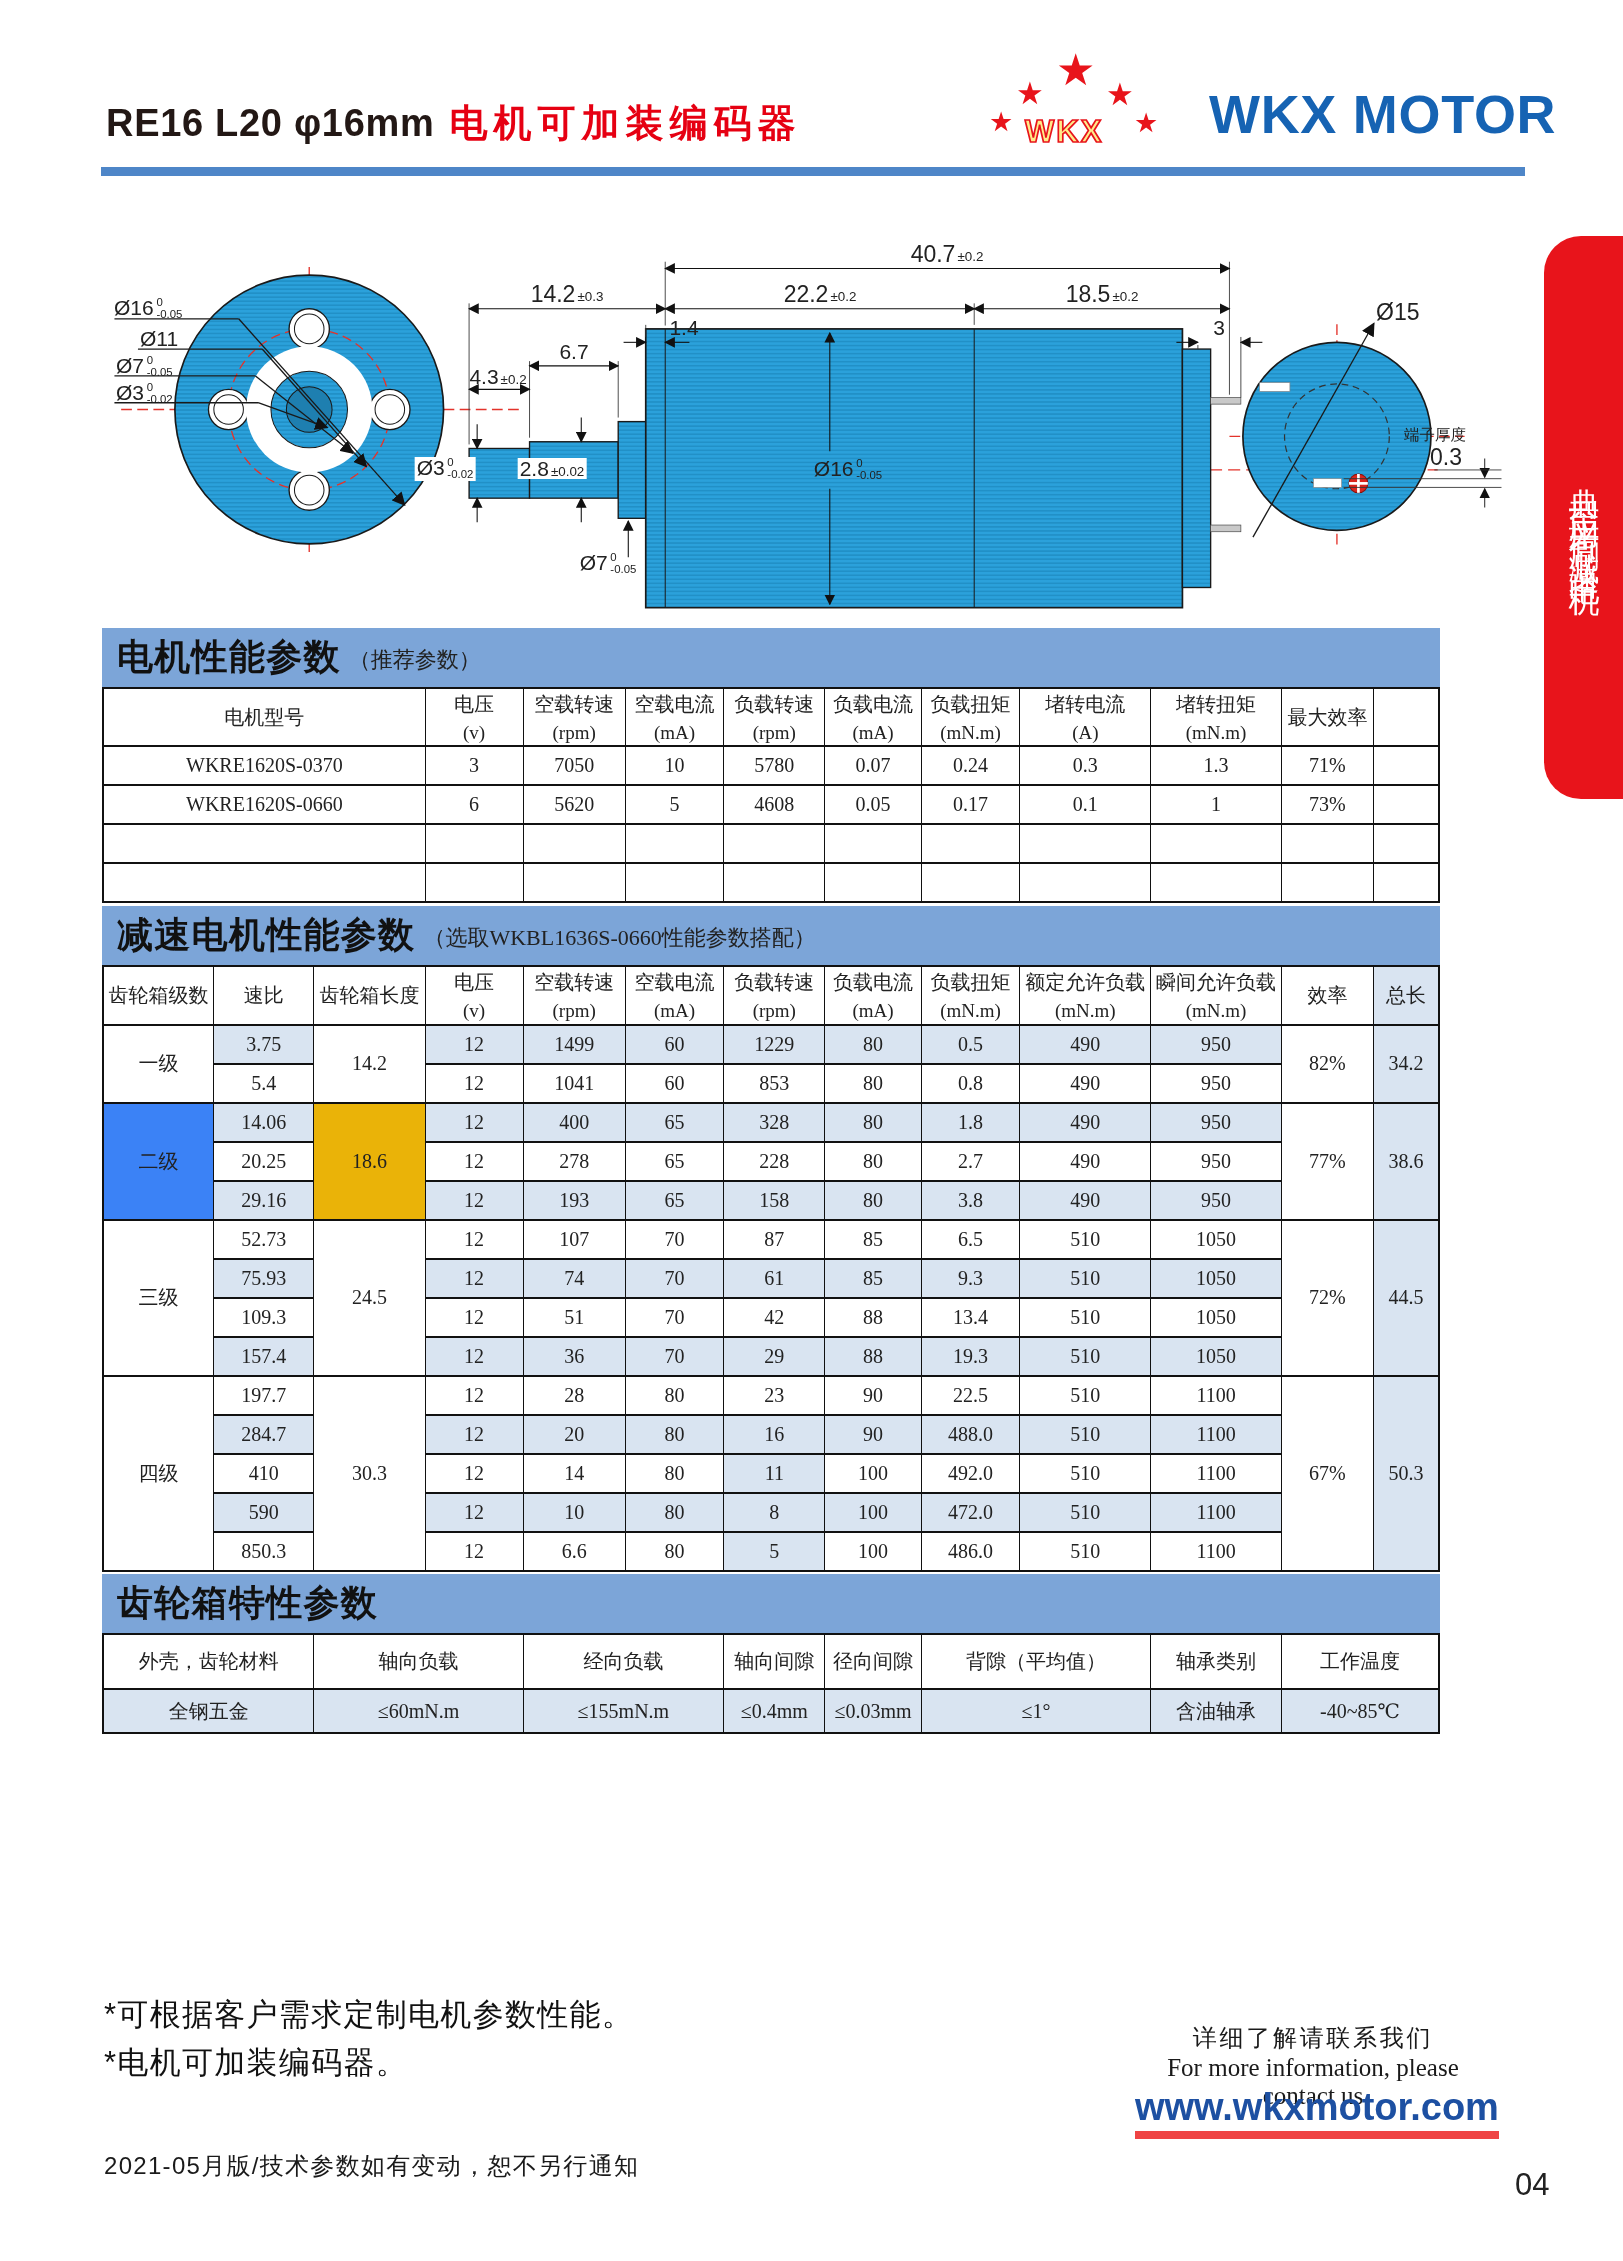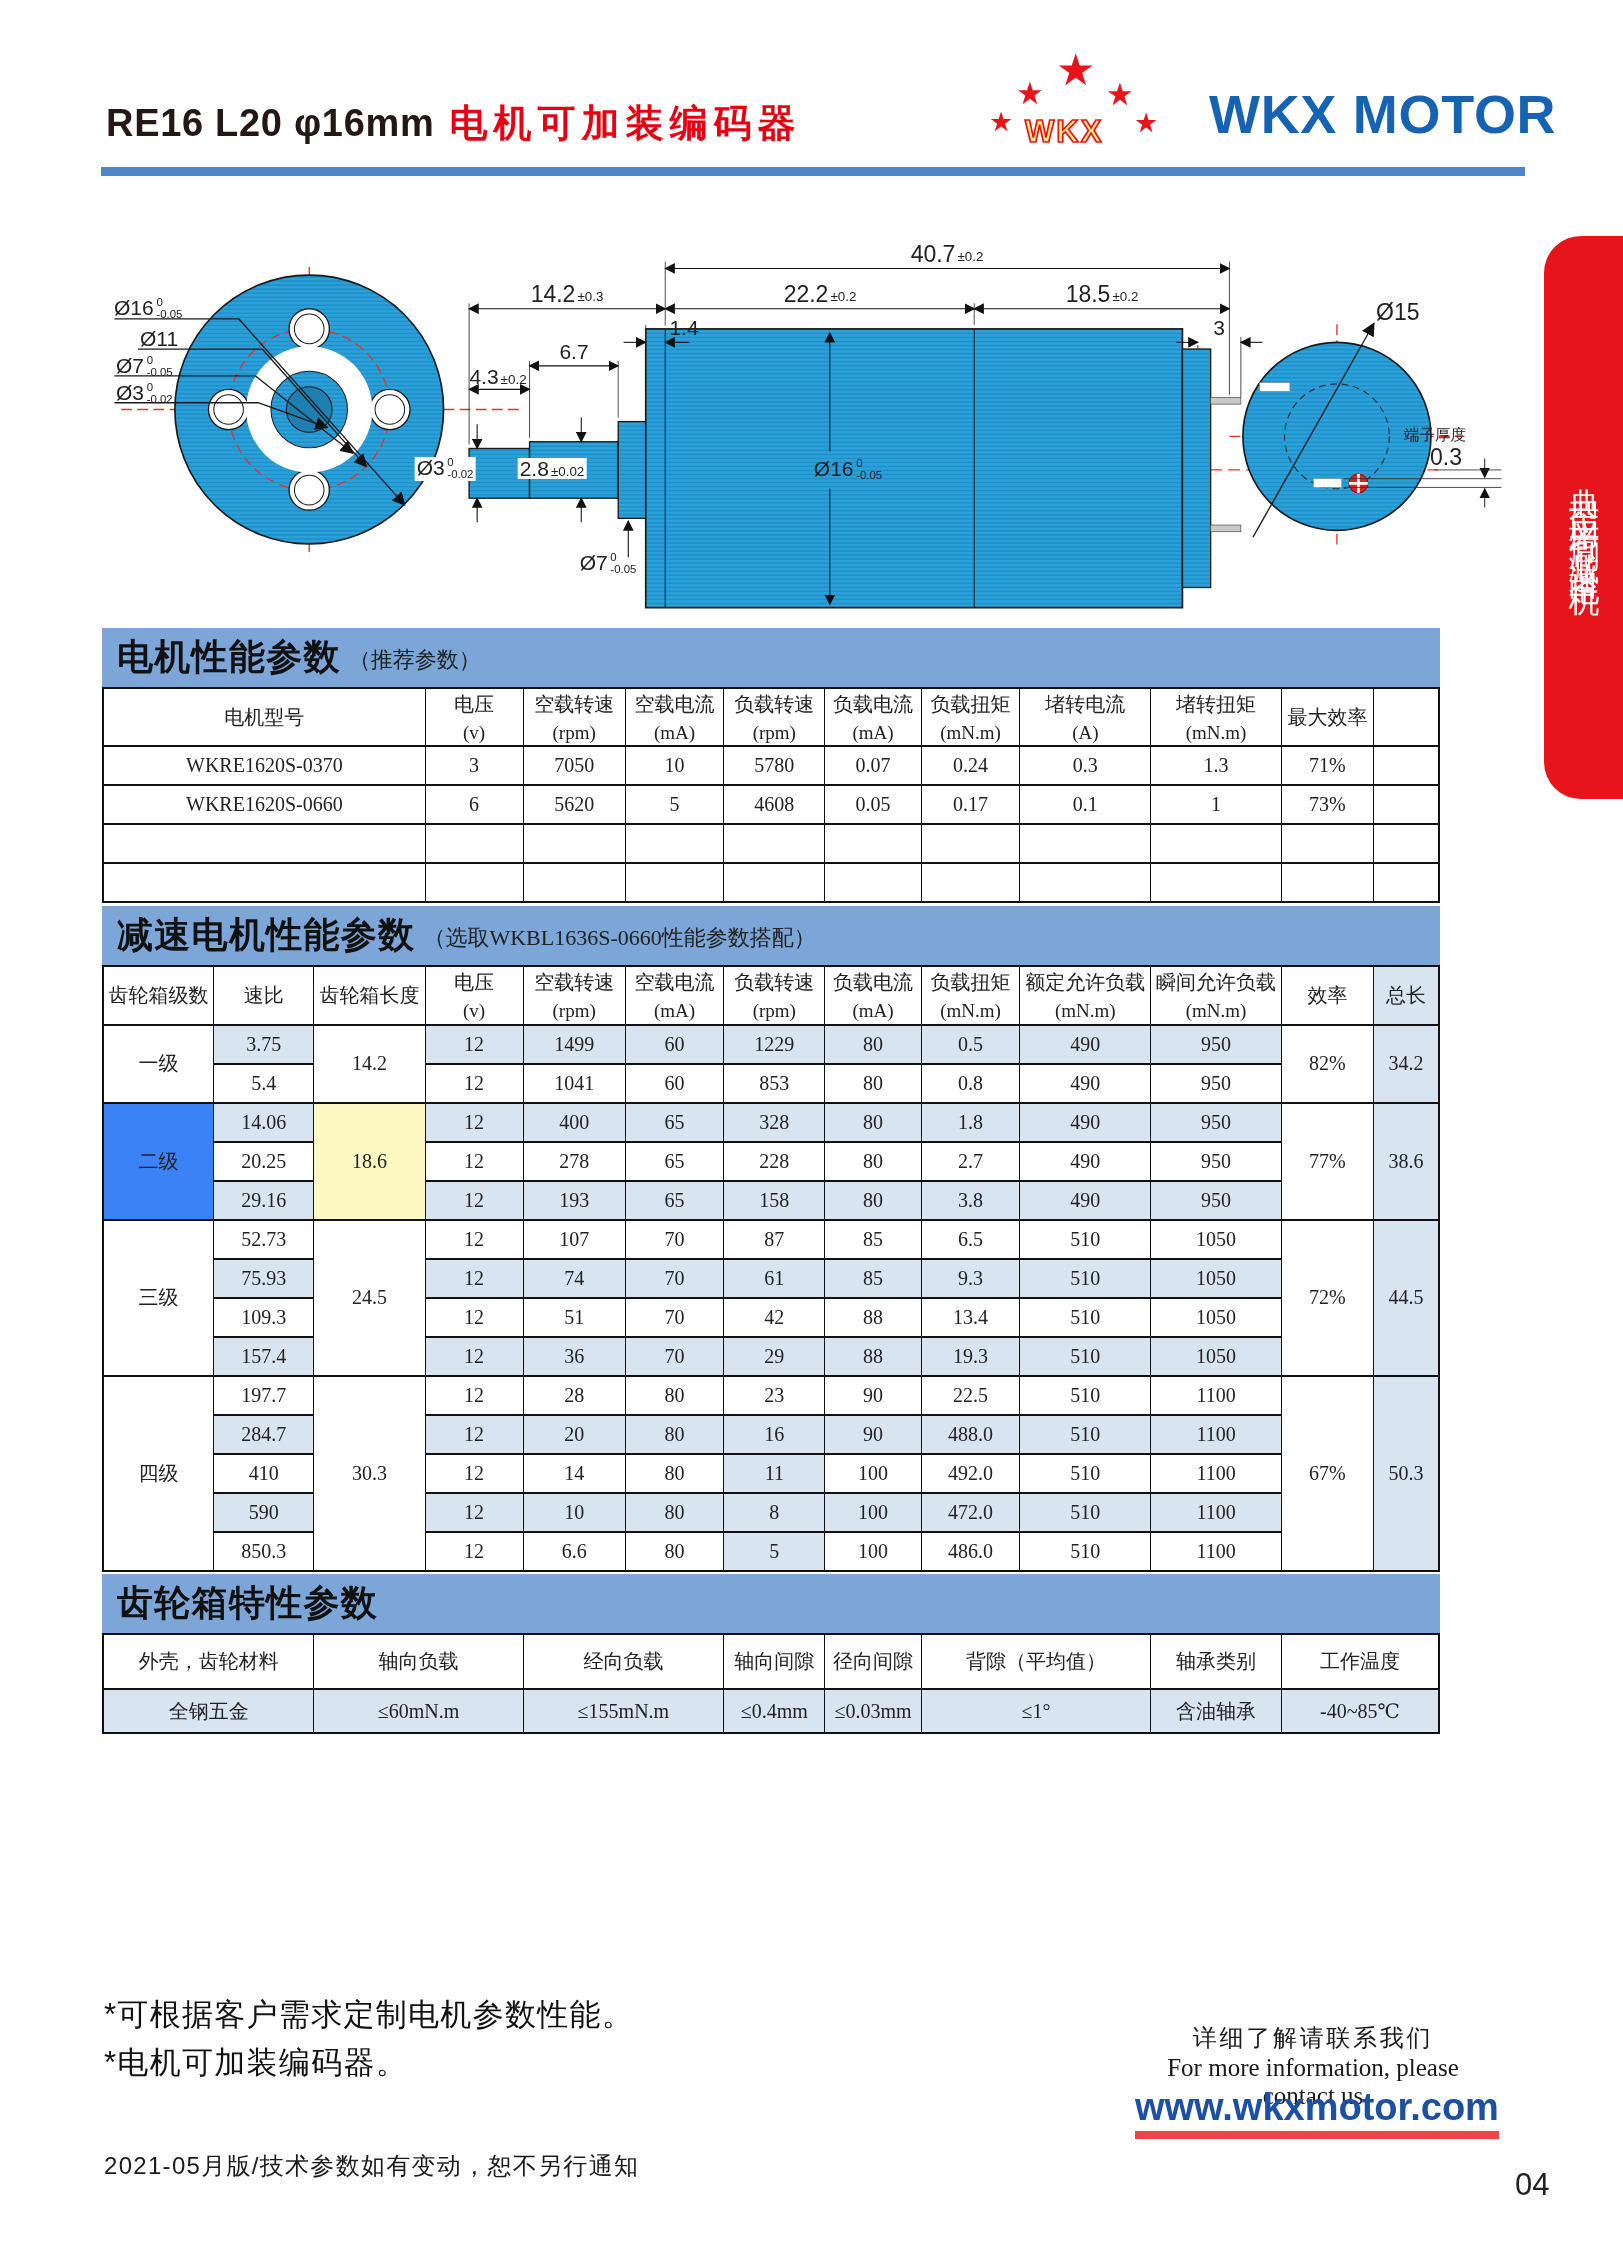--- a/index.html
+++ b/index.html
@@ -493,21 +493,21 @@
           <td>853</td>
             <td>80</td>
             <td>0.8</td>
           <td>490</td>
             <td>950</td>
         </tr>
 
         <tr class="sh">
           <td rowspan="3" style="background:#3b82f6">二级</td>
           <td>14.06</td>
-          <td rowspan="3" style="background:#fef9c3">18.6</td>
+          <td rowspan="3" style="background:#eab308">18.6</td>
           <td>12</td>
             <td>400</td>
             <td>65</td>
           <td>328</td>
             <td>80</td>
             <td>1.8</td>
           <td>490</td>
             <td>950</td>
           <td rowspan="3" style="background:#fff">77%</td>
           <td rowspan="3" class="sh">38.6</td>

